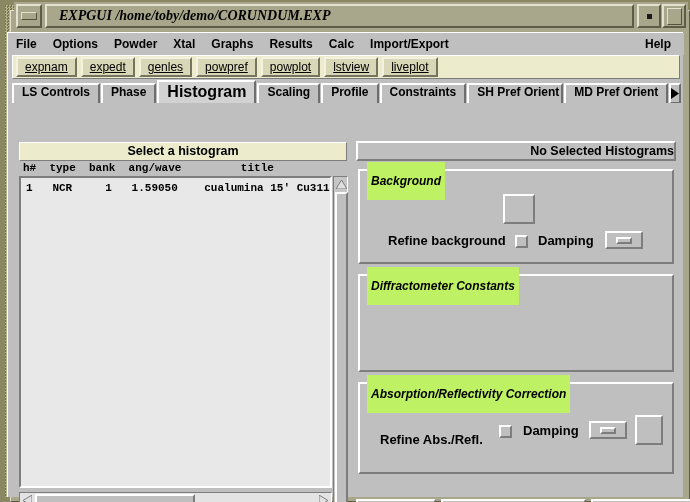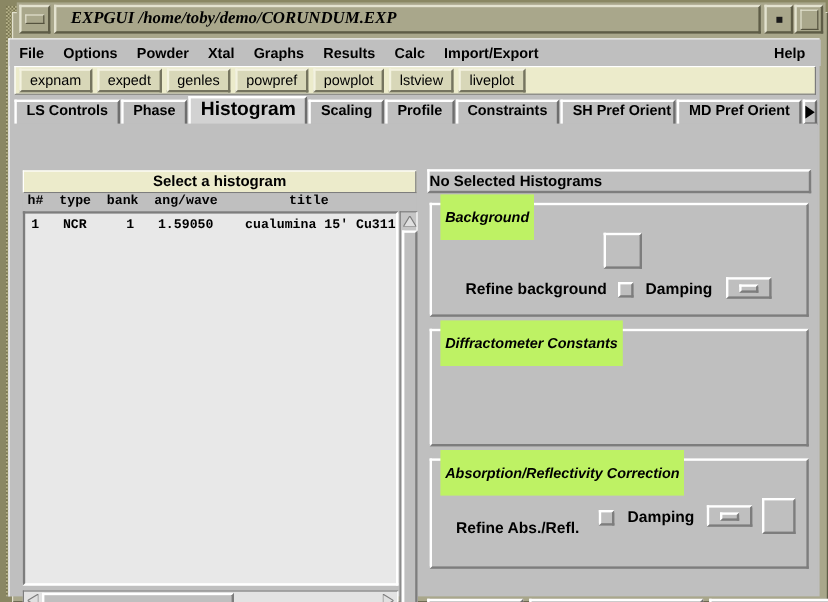--- a/index.html
+++ b/index.html
@@ -160,20 +160,21 @@
     border-right: 2px solid #75745f;
     border-bottom: 2px solid #75745f;
     font: 12px "Liberation Sans", sans-serif;
     color: #000;
     height: 20px;
     line-height: 16px;
     padding: 0 7px;
     margin-right: 4px;
     white-space: nowrap;
     cursor: default;
+    text-decoration: underline;
   }
 
   
   .tabstrip {
     position: absolute;
     left: 4px; top: 47px;
     width: 668px; height: 24px;
     box-sizing: border-box;
     display: flex;
     align-items: flex-end;
@@ -346,21 +347,21 @@
     left: 0; top: 0;
     width: 320px; height: 20px;
     box-sizing: border-box;
     background: #bfbfbf;
     border-top: 2px solid #ffffff;
     border-left: 2px solid #ffffff;
     border-right: 2px solid #7d7d7d;
     border-bottom: 2px solid #7d7d7d;
     font: bold 12.5px "Liberation Sans", sans-serif;
     color: #000;
-    text-align: left;
+    text-align: right;
     line-height: 16px;
   }
   .group {
     position: absolute;
     box-sizing: border-box;
     border-top: 2px solid #ffffff;
     border-left: 2px solid #ffffff;
     border-right: 2px solid #7d7d7d;
     border-bottom: 2px solid #7d7d7d;
     background: #bfbfbf;

